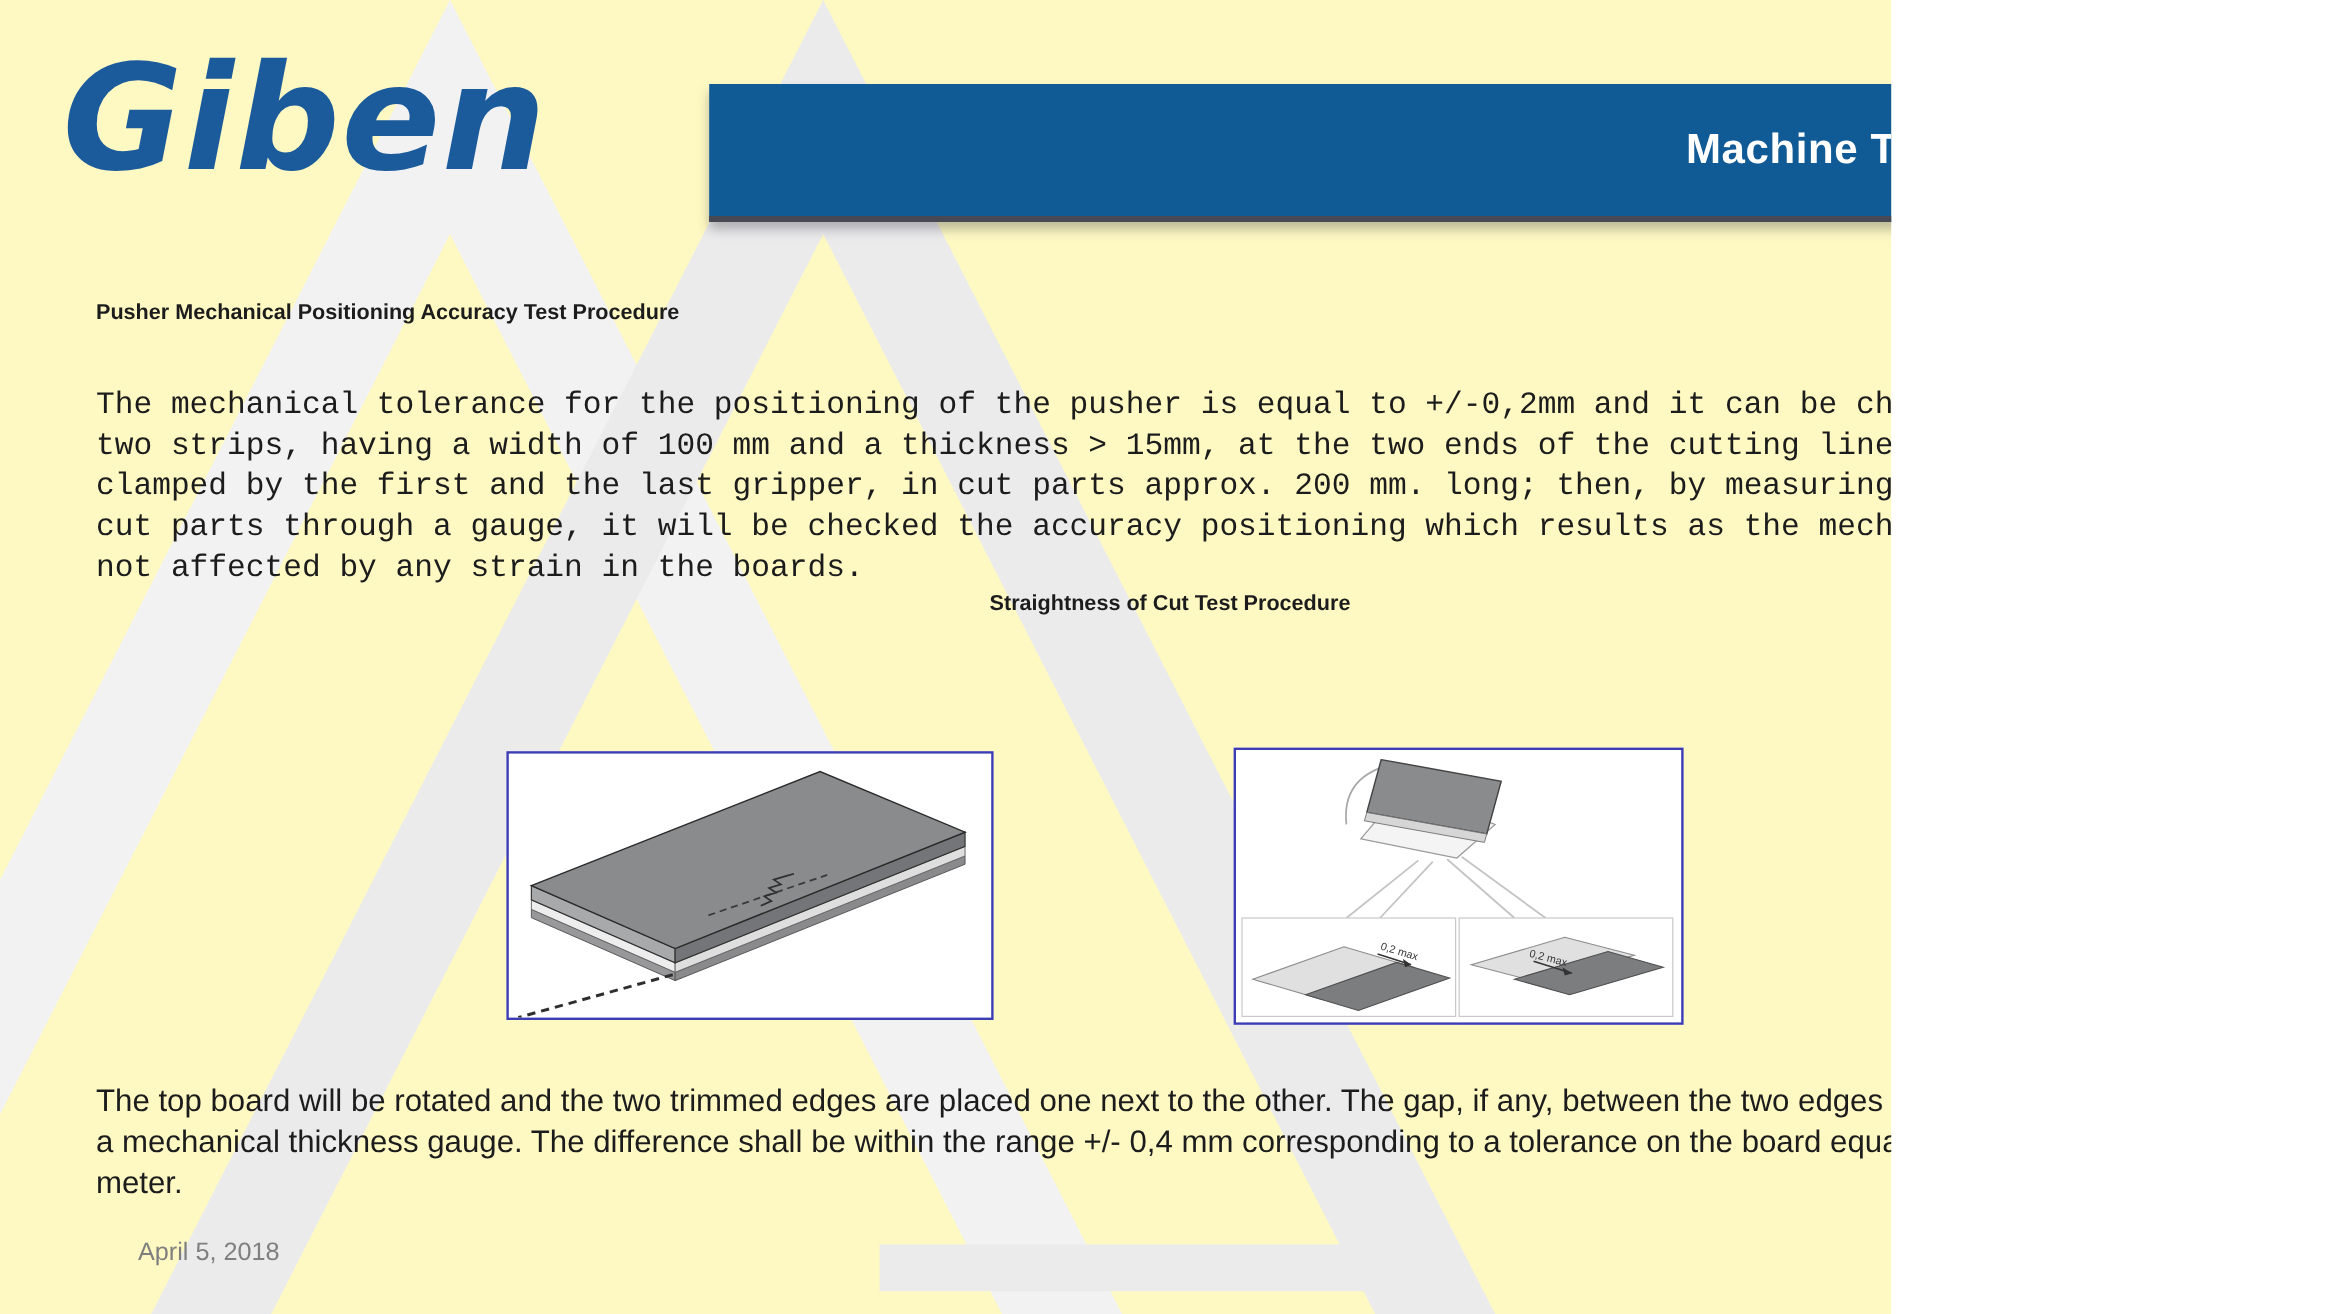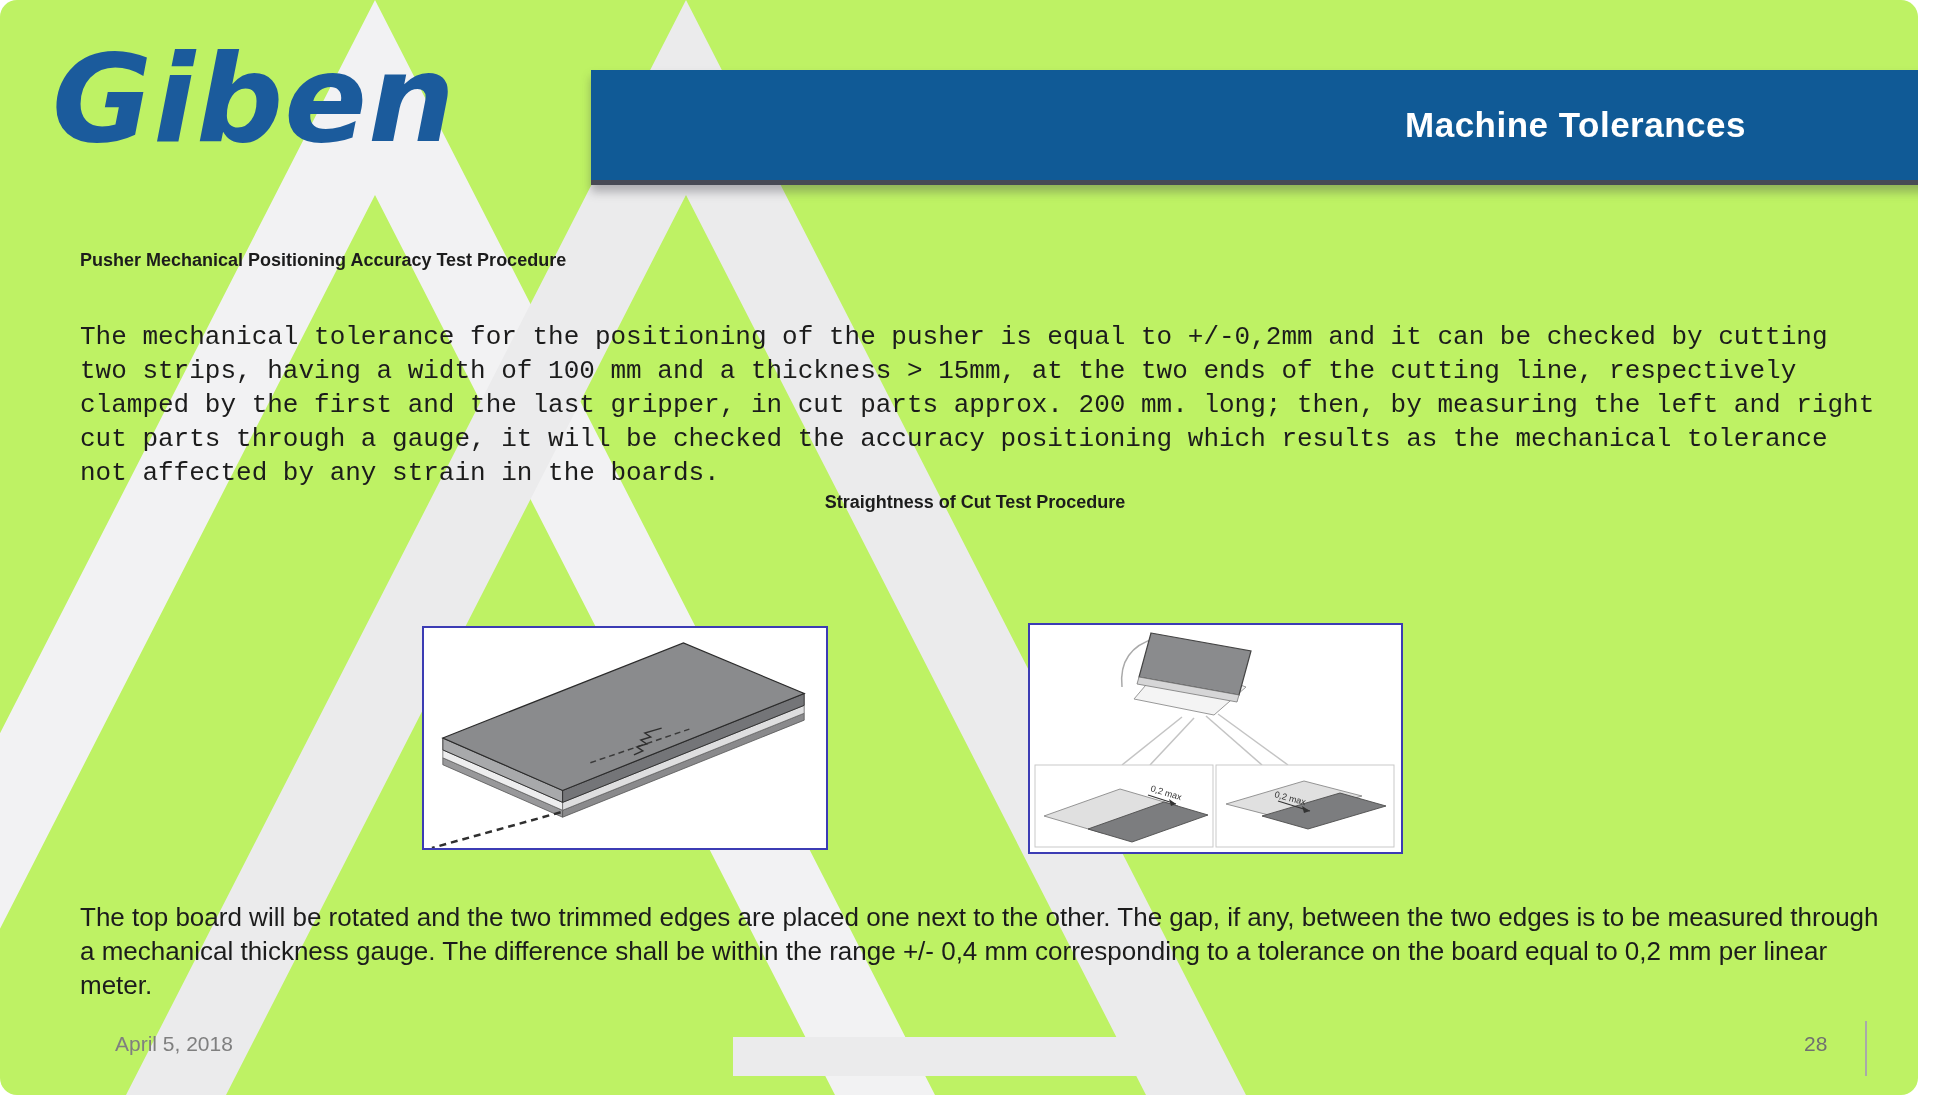--- a/index.html
+++ b/index.html
@@ -1,18 +1,18 @@
 <!DOCTYPE html>
 <html><head>
 <meta charset="utf-8">
 <style>
   html,body { margin:0; padding:0; background:#ffffff; }
   .slide {
-    position:relative; width:1918px; height:1095px; overflow:hidden;
-    background:#bef264; font-family:"Liberation Sans", sans-serif; color:#1c1c1c;border-radius:17px;
+    position:relative; width:1576px; height:1095px; overflow:hidden;
+    background:#fef9c3; font-family:"Liberation Sans", sans-serif; color:#1c1c1c;
   }
   .watermark { position:absolute; left:0; top:0; z-index:0; }
 
   .logo {
     position:absolute; left:52px; top:32px; z-index:3;
     font-family:"DejaVu Sans", sans-serif; font-style:italic; font-weight:800;
     font-size:122px; letter-spacing:1px; color:#1b5b9c; line-height:1.1;
   }
 
   .header-bar {

